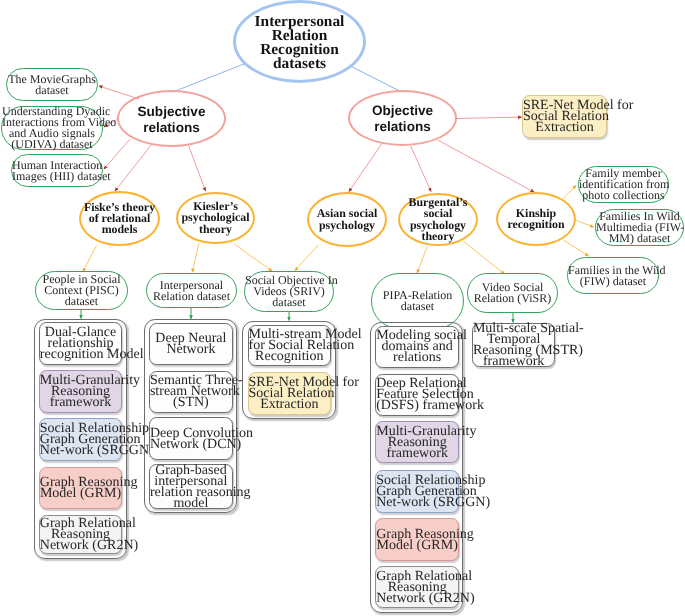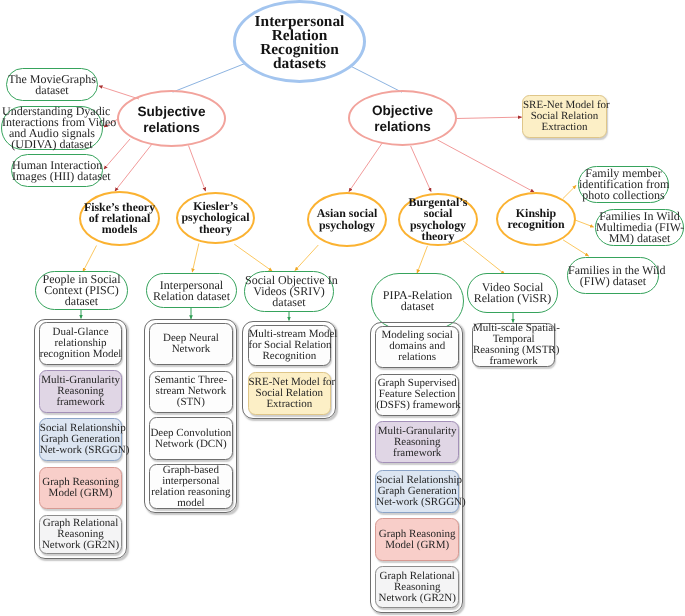--- a/index.html
+++ b/index.html
@@ -18,21 +18,21 @@
   .root .tx{position:relative;top:1.5px;}
   .lvl1{border:2.6px solid #f2a39c;color:#141414;font-weight:bold;font-size:13.6px;
         line-height:15.6px;font-family:"Liberation Sans",sans-serif;}
   .lvl1 .tx{position:relative;top:1px;}
   .lvl2{border:2.4px solid #fbb231;color:#141414;font-weight:bold;font-size:11.9px;line-height:11.2px;}
 
   .ds{border:1.3px solid #36a35c;border-radius:999px;background:#fff;font-size:12px;line-height:10.9px;}
 
   .mb{position:absolute;box-sizing:border-box;display:flex;align-items:center;justify-content:center;
       text-align:center;color:#262626;
-      border:1px solid #6e6e6e;border-radius:7.5px;background:#fdfdfd;font-size:11px;line-height:11px;
+      border:1px solid #6e6e6e;border-radius:7.5px;background:#fdfdfd;font-size:14px;line-height:11px;
       box-shadow:1px 1.2px 1.3px rgba(130,130,130,0.40);}
   .mb > .tx > span{display:block;}
   .outer{position:absolute;box-sizing:border-box;border:1px solid #6e6e6e;border-radius:11px;
       background:transparent;box-shadow:1.2px 1.4px 1.4px rgba(130,130,130,0.45);}
   .f-purple{background:#e0d6e5;border-color:#a390b8;}
   .f-blue{background:#dce5f1;border-color:#8ba4c8;}
   .f-red{background:#f8cec9;border-color:#d79a93;}
   .f-grey{background:#f4f4f5;border-color:#8c8c8c;}
   .f-yellow{background:#fcefc6;border-color:#dfc689;}
 
@@ -309,21 +309,21 @@
   <div class="outer" style="left:370.1px;top:321.5px;width:93px;height:291.5px;"></div>
   <div class="mb" style="left:375.2px;top:325.5px;width:84px;height:42.3px;">
       <span class="tx">
         <span>Modeling social</span>
         <span>domains and</span>
         <span>relations</span>
       </span>
     </div>
   <div class="mb" style="left:375.2px;top:373.8px;width:84px;height:42.4px;">
       <span class="tx">
-        <span>Graph Supervised</span>
+        <span>Deep Relational</span>
         <span>Feature Selection</span>
         <span>(DSFS) framework</span>
       </span>
     </div>
   <div class="mb f-purple" style="left:375.2px;top:420.9px;width:84px;height:42.3px;">
       <span class="tx">
         <span>Multi-Granularity</span>
         <span>Reasoning</span>
         <span>framework</span>
       </span>

